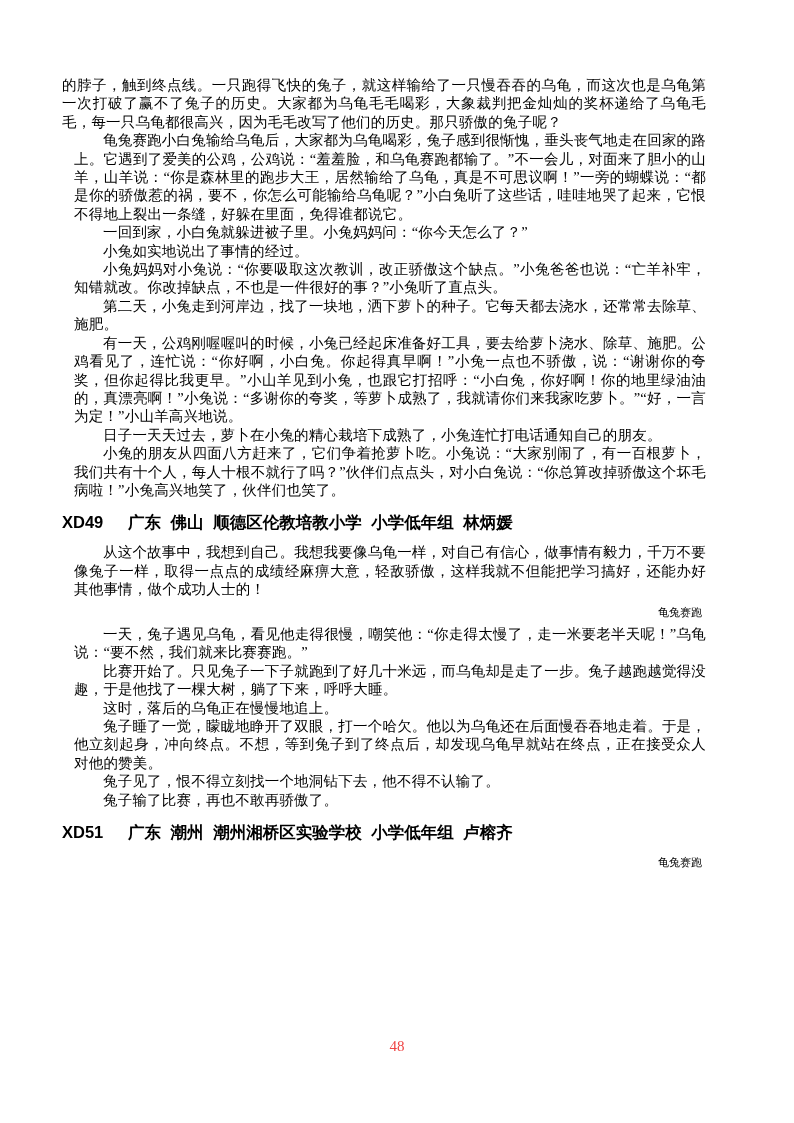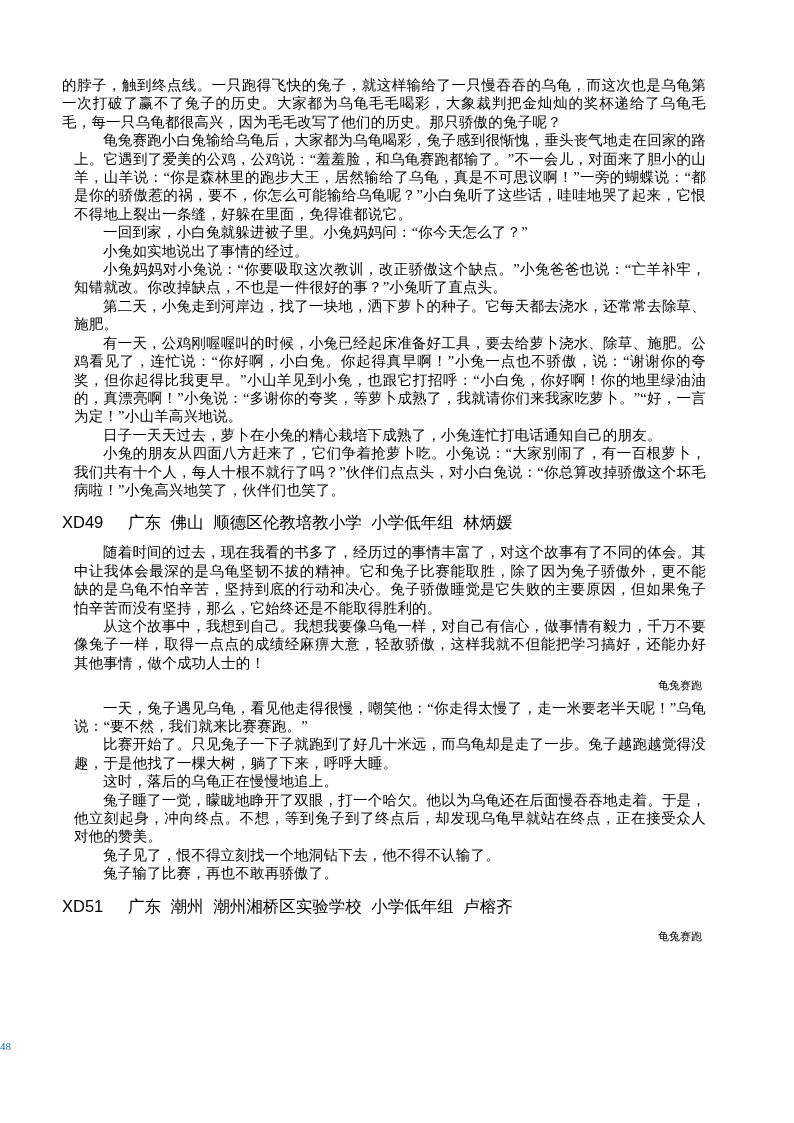--- a/index.html
+++ b/index.html
@@ -29,55 +29,54 @@
   .para.indent { text-indent: 2em; margin-left: 12px; }
   .center-title {
     margin: 4px;
     font-size: 11px;
     line-height: 18.4px;
     text-align: right;
   }
   .heading {
     margin: 13px 0 10px 0;
     font-size: 16.5px;
-    font-weight: normal;
+    font-weight: bold;
     line-height: 21px;
     font-family: "Liberation Sans", "DejaVu Sans", sans-serif;
     color: #000000;
   }
   .heading .code { margin-right: 1.5em; }
   .heading .info { word-spacing: 5px; }
   .footer {
     position: absolute;
     left: 0;
     right: 0;
     top: 1039px;
-    text-align: left;
-    font-size: 11px;
+    text-align: center;
+    font-size: 15px;
     line-height: 15px;
     font-family: "Liberation Serif", "DejaVu Serif", serif;
-    color: #0369a1;
+    color: #ef4444;
   }
 </style>
 </head>
 <body>
 
 <div class="page">
   <div class="doc-body" id="doc-body">
       <p class="para">的脖子，触到终点线。一只跑得飞快的兔子，就这样输给了一只慢吞吞的乌龟，而这次也是乌龟第一次打破了赢不了兔子的历史。大家都为乌龟毛毛喝彩，大象裁判把金灿灿的奖杯递给了乌龟毛毛，每一只乌龟都很高兴，因为毛毛改写了他们的历史。那只骄傲的兔子呢？</p>
       <p class="para indent">龟兔赛跑小白兔输给乌龟后，大家都为乌龟喝彩，兔子感到很惭愧，垂头丧气地走在回家的路上。它遇到了爱美的公鸡，公鸡说：“羞羞脸，和乌龟赛跑都输了。”不一会儿，对面来了胆小的山羊，山羊说：“你是森林里的跑步大王，居然输给了乌龟，真是不可思议啊！”一旁的蝴蝶说：“都是你的骄傲惹的祸，要不，你怎么可能输给乌龟呢？”小白兔听了这些话，哇哇地哭了起来，它恨不得地上裂出一条缝，好躲在里面，免得谁都说它。</p>
       <p class="para indent">一回到家，小白兔就躲进被子里。小兔妈妈问：“你今天怎么了？”</p>
       <p class="para indent">小兔如实地说出了事情的经过。</p>
       <p class="para indent">小兔妈妈对小兔说：“你要吸取这次教训，改正骄傲这个缺点。”小兔爸爸也说：“亡羊补牢，知错就改。你改掉缺点，不也是一件很好的事？”小兔听了直点头。</p>
       <p class="para indent">第二天，小兔走到河岸边，找了一块地，洒下萝卜的种子。它每天都去浇水，还常常去除草、施肥。</p>
       <p class="para indent">有一天，公鸡刚喔喔叫的时候，小兔已经起床准备好工具，要去给萝卜浇水、除草、施肥。公鸡看见了，连忙说：“你好啊，小白兔。你起得真早啊！”小兔一点也不骄傲，说：“谢谢你的夸奖，但你起得比我更早。”小山羊见到小兔，也跟它打招呼：“小白兔，你好啊！你的地里绿油油的，真漂亮啊！”小兔说：“多谢你的夸奖，等萝卜成熟了，我就请你们来我家吃萝卜。”“好，一言为定！”小山羊高兴地说。</p>
       <p class="para indent">日子一天天过去，萝卜在小兔的精心栽培下成熟了，小兔连忙打电话通知自己的朋友。</p>
       <p class="para indent">小兔的朋友从四面八方赶来了，它们争着抢萝卜吃。小兔说：“大家别闹了，有一百根萝卜，我们共有十个人，每人十根不就行了吗？”伙伴们点点头，对小白兔说：“你总算改掉骄傲这个坏毛病啦！”小兔高兴地笑了，伙伴们也笑了。</p>
       <div class="heading"><span class="code">XD49</span><span class="info">广东 佛山 顺德区伦教培教小学 小学低年组 林炳媛</span></div>
-      <p class="para indent">随着时间的过去，现在我看的书多了，经历过的事情丰富了，对这个故事有了不同的体会。其中让我体会最深的是乌龟坚韧不拔的精神。它和兔子比赛能取胜，除了因为兔子骄傲外，更不能缺的是乌龟不怕辛苦，坚持到底的行动和决心。兔子骄傲睡觉是它失败的主要原因，但如果兔子怕辛苦而没有坚持，那么，它始终还是不能取得胜利的。</p>
       <p class="para indent">从这个故事中，我想到自己。我想我要像乌龟一样，对自己有信心，做事情有毅力，千万不要像兔子一样，取得一点点的成绩经麻痹大意，轻敌骄傲，这样我就不但能把学习搞好，还能办好其他事情，做个成功人士的！</p>
       <p class="center-title">龟兔赛跑</p>
       <p class="para indent">一天，兔子遇见乌龟，看见他走得很慢，嘲笑他：“你走得太慢了，走一米要老半天呢！”乌龟说：“要不然，我们就来比赛赛跑。”</p>
       <p class="para indent">比赛开始了。只见兔子一下子就跑到了好几十米远，而乌龟却是走了一步。兔子越跑越觉得没趣，于是他找了一棵大树，躺了下来，呼呼大睡。</p>
       <p class="para indent">这时，落后的乌龟正在慢慢地追上。</p>
       <p class="para indent">兔子睡了一觉，矇眬地睁开了双眼，打一个哈欠。他以为乌龟还在后面慢吞吞地走着。于是，他立刻起身，冲向终点。不想，等到兔子到了终点后，却发现乌龟早就站在终点，正在接受众人对他的赞美。</p>
       <p class="para indent">兔子见了，恨不得立刻找一个地洞钻下去，他不得不认输了。</p>
       <p class="para indent">兔子输了比赛，再也不敢再骄傲了。</p>
       <div class="heading"><span class="code">XD51</span><span class="info">广东 潮州 潮州湘桥区实验学校 小学低年组 卢榕齐</span></div>
       <p class="center-title">龟兔赛跑</p>

